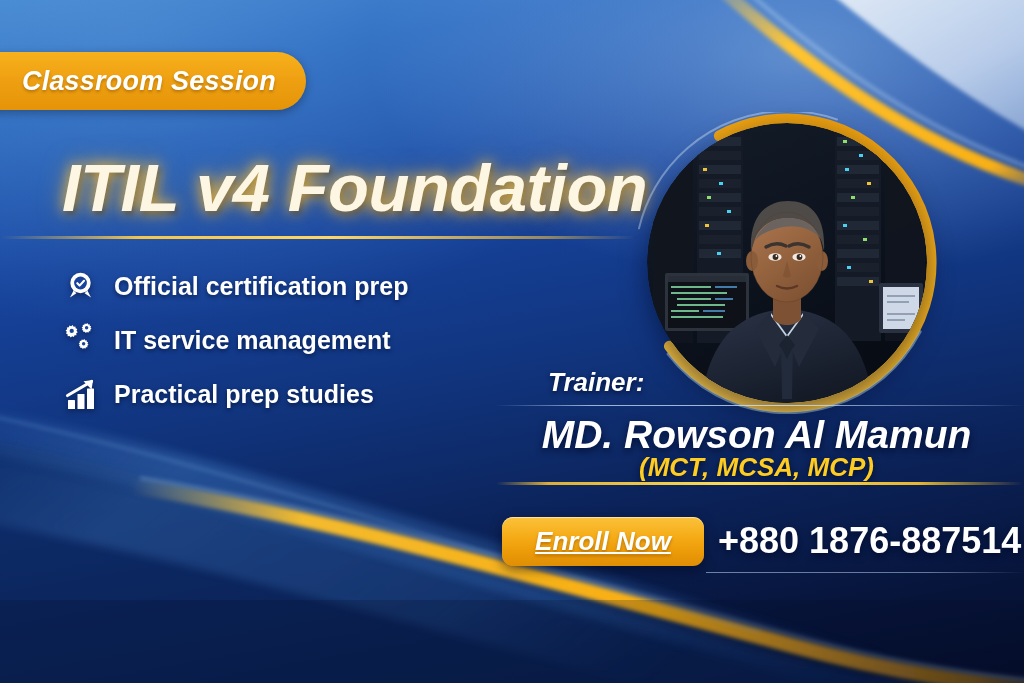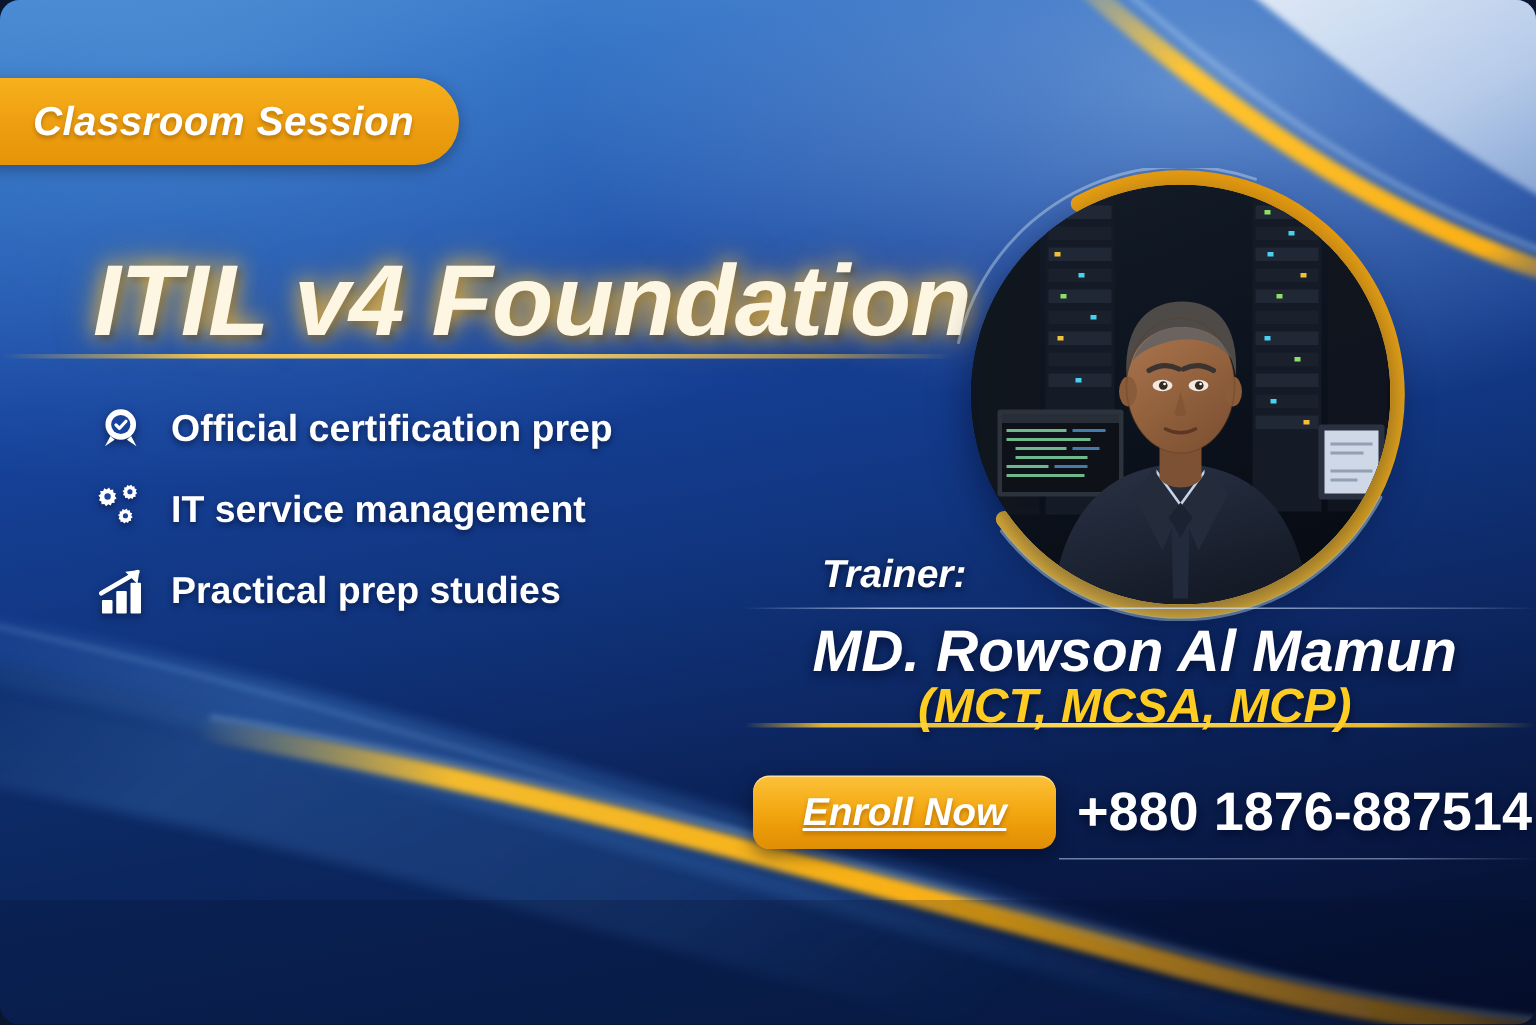--- a/index.html
+++ b/index.html
@@ -4,21 +4,20 @@
 <style>
   html,body{margin:0;padding:0;background:#0a1530;}
   *{box-sizing:border-box;}
   .banner{
     position:relative;width:1024px;height:683px;overflow:hidden;
     font-family:"Liberation Sans", sans-serif;
     background:
       radial-gradient(ellipse 70% 55% at 78% 8%, rgba(150,190,235,0.55) 0%, rgba(120,170,225,0.0) 60%),
       radial-gradient(ellipse 90% 70% at 12% 4%, rgba(90,150,215,0.55) 0%, rgba(70,130,200,0.0) 62%),
       linear-gradient(170deg,#3f86d2 0%,#2463bd 12%,#17449e 32%,#11357f 52%,#0b2258 72%,#07143a 88%,#050d28 100%);
-    border-radius: 13px;
   }
 
   
   .bg-svg{position:absolute;inset:0;width:1024px;height:683px;}
 
   
   .badge{
     position:absolute;left:-22px;top:52px;height:58px;
     padding:0 30px 0 44px;
     display:flex;align-items:center;
@@ -27,21 +26,21 @@
     box-shadow:0 3px 10px rgba(0,0,0,0.30);
   }
   .badge-text{
     color:#ffffff;font-size:27px;font-weight:bold;font-style:italic;
     letter-spacing:0.2px;white-space:nowrap;
     text-shadow:0 2px 3px rgba(120,70,0,0.45);
   }
 
   
   .title{
-    position:absolute;left:62px;top:162px;
+    position:absolute;left:62px;top:149px;
     font-size:67px;font-weight:bold;font-style:italic;
     color:#fdf6e3;white-space:nowrap;letter-spacing:-0.5px;
     text-shadow:
       0 0 14px rgba(255,196,60,0.95),
       0 0 26px rgba(245,170,30,0.55),
       2px 3px 5px rgba(0,20,60,0.65);
   }
   .title-rule{
     position:absolute;left:0px;top:236px;width:636px;height:3px;
     background:linear-gradient(90deg,rgba(255,196,60,0) 0%,rgba(255,203,72,0.95) 22%,rgba(255,214,100,1) 52%,rgba(255,196,60,0.55) 86%,rgba(255,196,60,0) 100%);
@@ -79,21 +78,21 @@
   }
   .trainer-name{
     position:absolute;left:0;top:413px;width:1024px;text-align:center;
     padding-left:489px;
     color:#ffffff;font-size:39px;font-weight:bold;font-style:italic;
     white-space:nowrap;text-shadow:0 3px 7px rgba(0,10,40,0.8);
   }
   .trainer-creds{
     position:absolute;left:0;top:452px;width:1024px;text-align:center;
     padding-left:489px;
-    color:#ffcc22;font-size:32px;font-weight:bold;font-style:italic;
+    color:#ffcc22;font-size:26px;font-weight:bold;font-style:italic;
     white-space:nowrap;text-shadow:0 3px 6px rgba(0,10,40,0.85);
   }
   .rule-gold{
     position:absolute;left:496px;top:482px;width:528px;height:3px;
     background:linear-gradient(90deg,rgba(255,196,40,0) 0%,rgba(255,200,50,0.85) 10%,rgba(255,222,90,1) 45%,rgba(255,200,45,0.9) 80%,rgba(255,196,40,0) 100%);
     filter:blur(0.4px);
   }
 
   
   .cta-btn{

